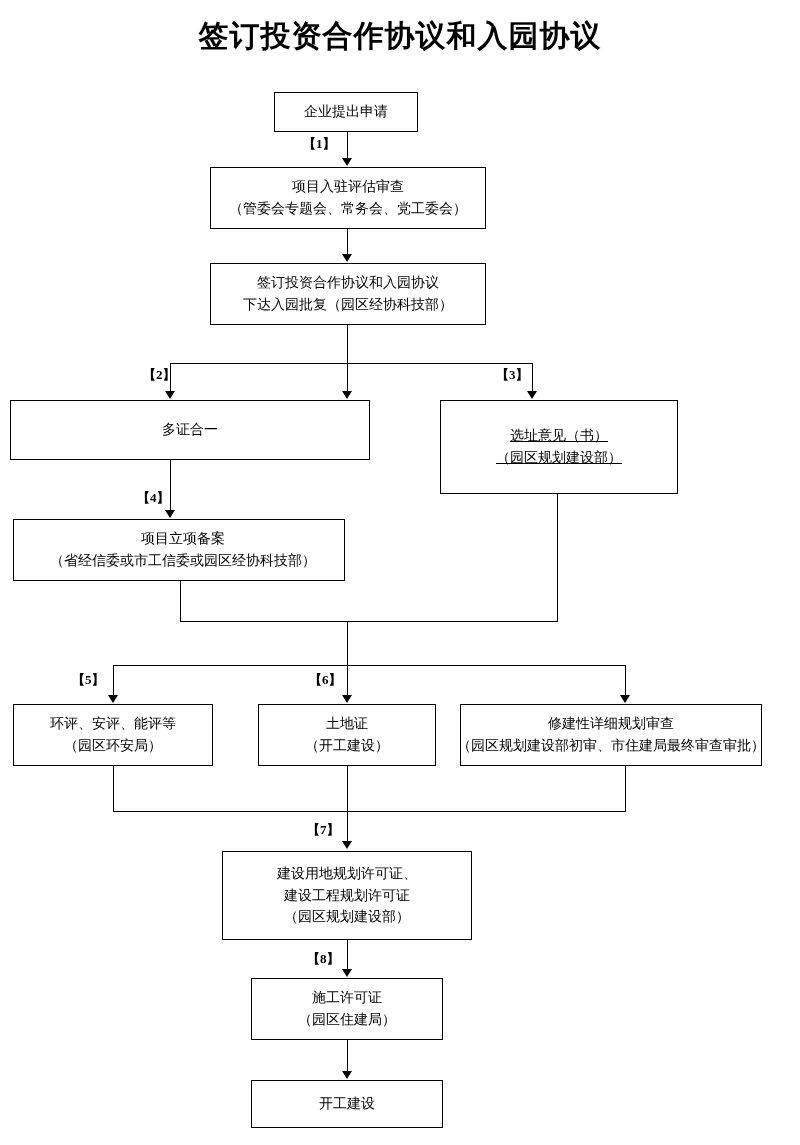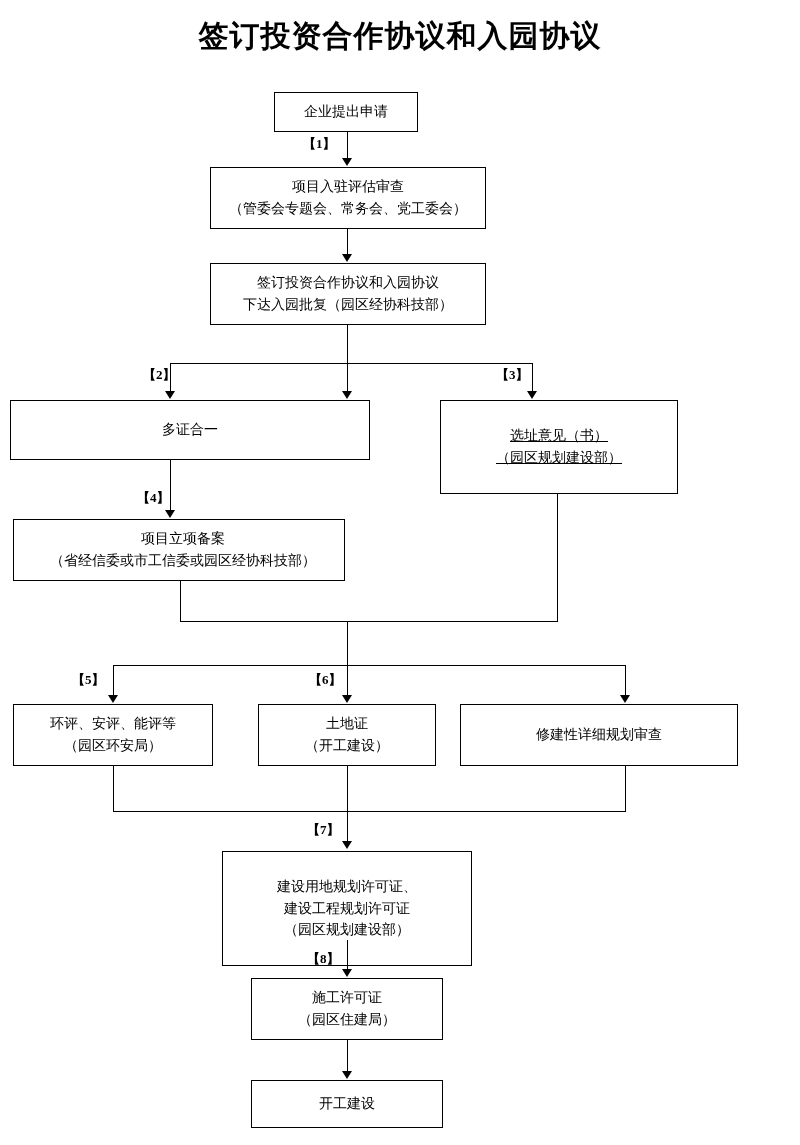--- a/index.html
+++ b/index.html
@@ -107,25 +107,26 @@
   <div class="box" style="left:13px; top:704px; width:200px; height:62px;">
     <span class="ln">环评、安评、能评等</span>
     <span class="ln">（园区环安局）</span>
   </div>
 
   <div class="box" style="left:258px; top:704px; width:178px; height:62px;">
     <span class="ln">土地证</span>
     <span class="ln">（开工建设）</span>
   </div>
 
-  <div class="box" style="left:460px; top:704px; width:278px; height:62px;">
+  <div class="box" style="left:460px; top:704px; width:302px; height:62px;">
     <span class="ln">修建性详细规划审查</span>
-  </div>
-
-  <div class="box" style="left:222px; top:851px; width:250px; height:115px;">
+    <span class="ln">（园区规划建设部初审、市住建局最终审查审批）</span>
+  </div>
+
+  <div class="box" style="left:222px; top:851px; width:250px; height:89px;">
     <span class="ln">建设用地规划许可证、</span>
     <span class="ln">建设工程规划许可证</span>
     <span class="ln">（园区规划建设部）</span>
   </div>
 
   <div class="box" style="left:251px; top:978px; width:192px; height:62px;justify-content:center;">
     <span class="ln">施工许可证</span>
     <span class="ln">（园区住建局）</span>
   </div>
 

